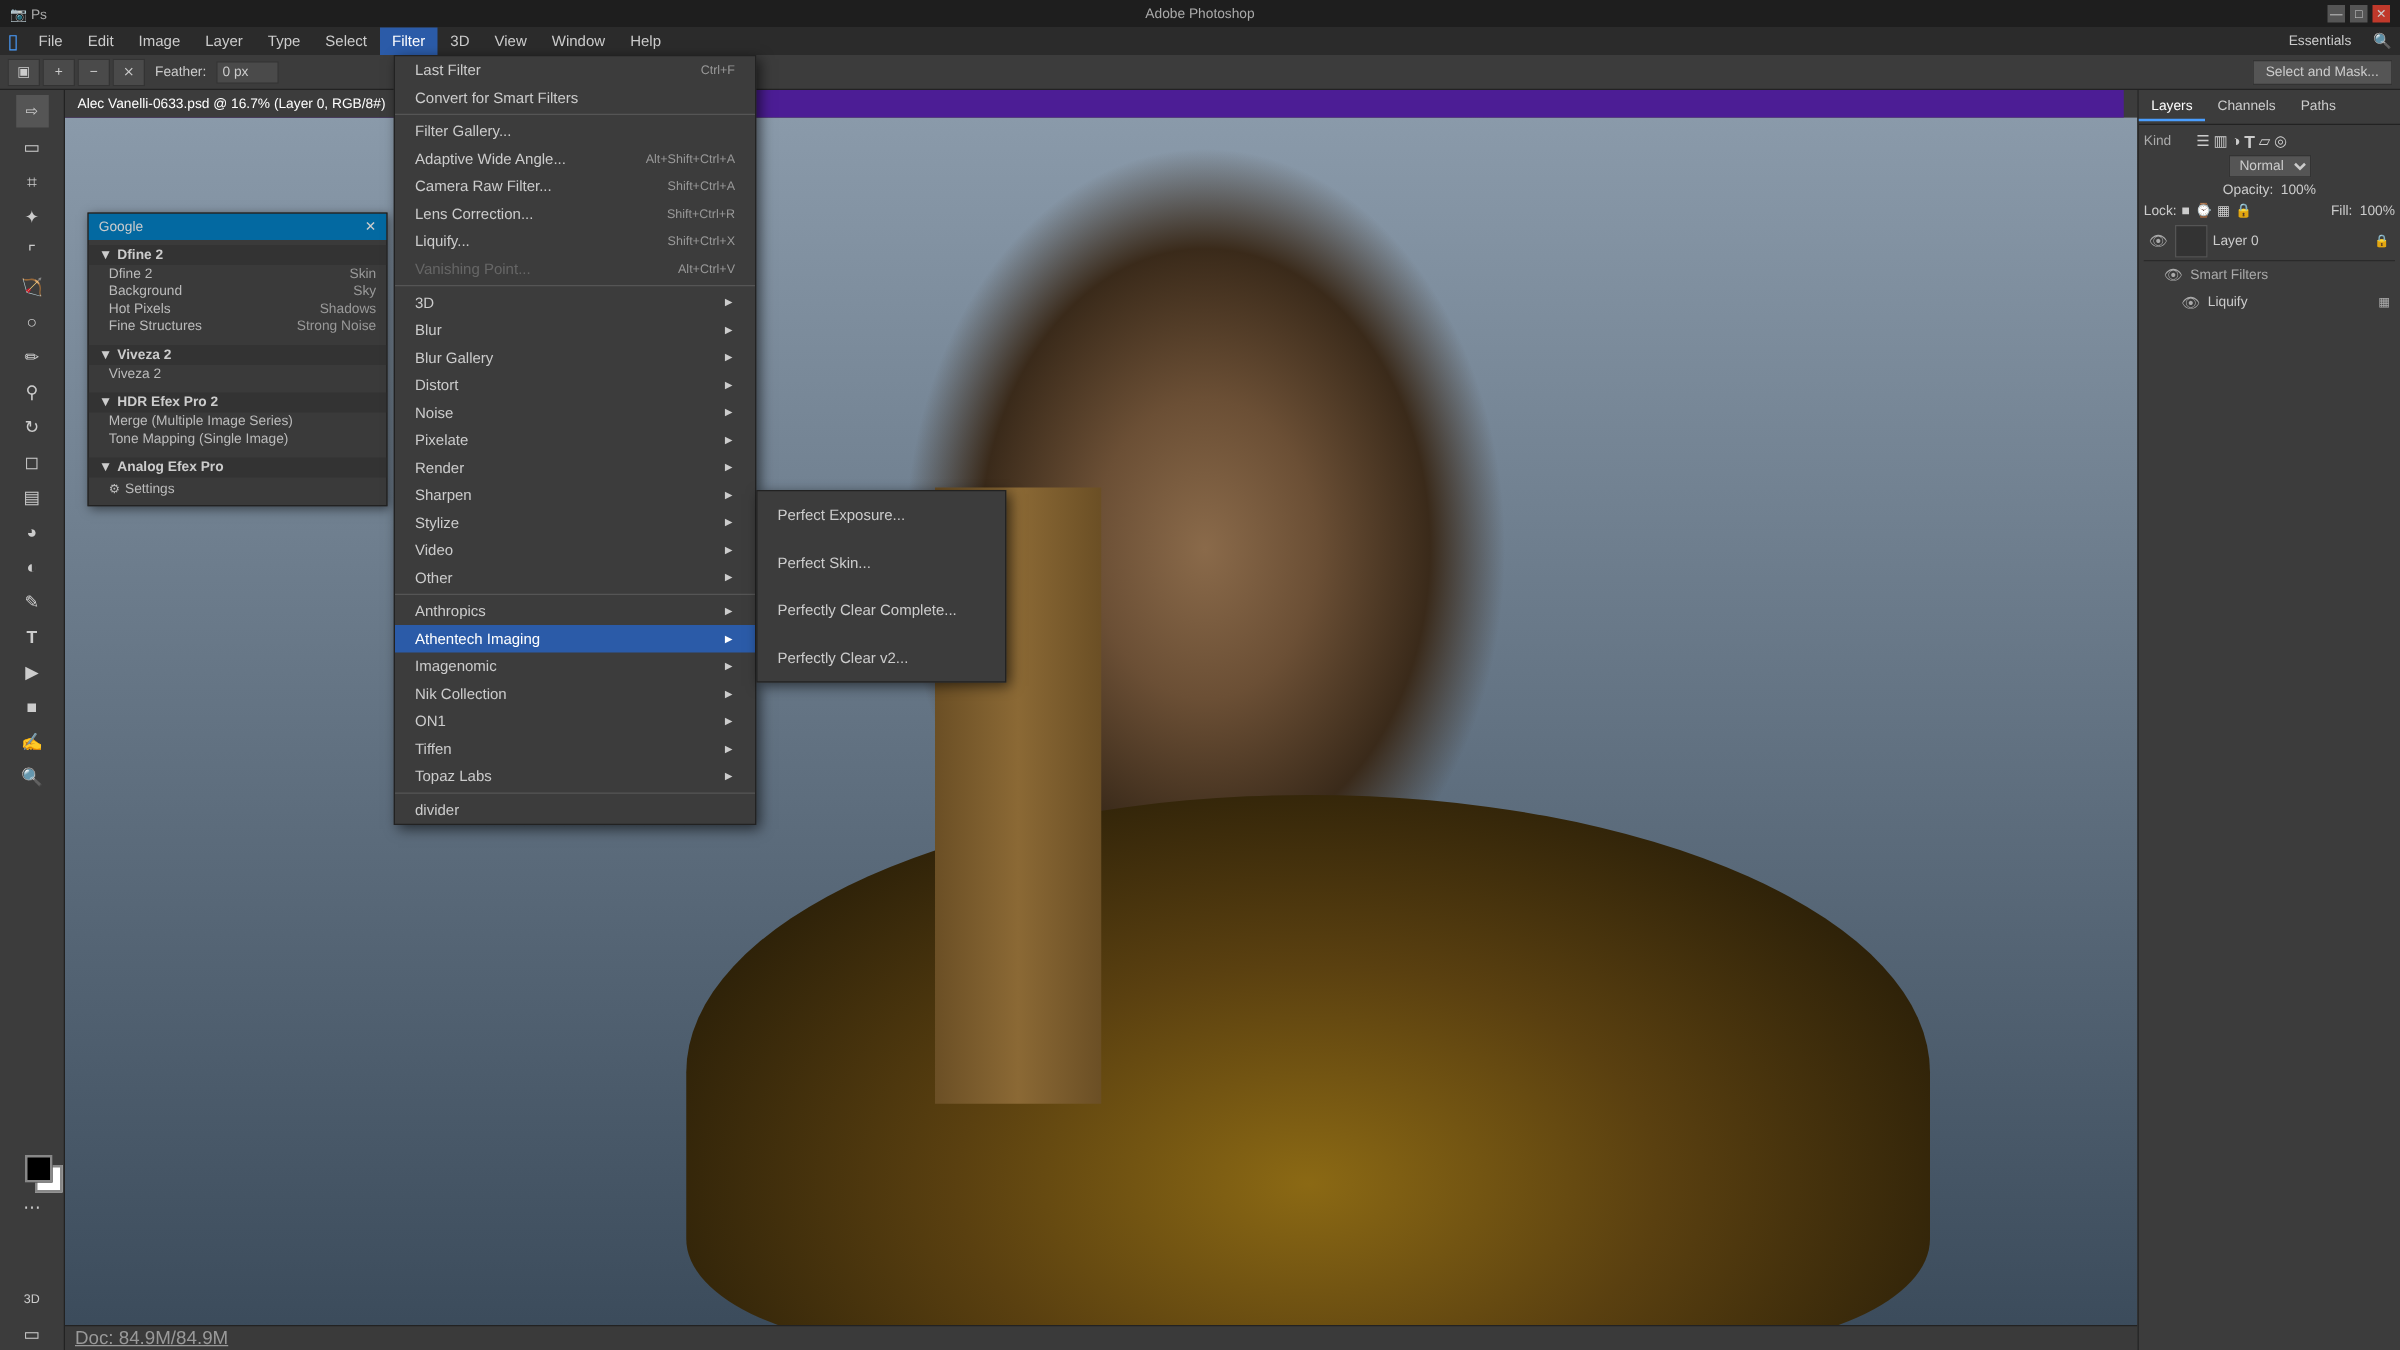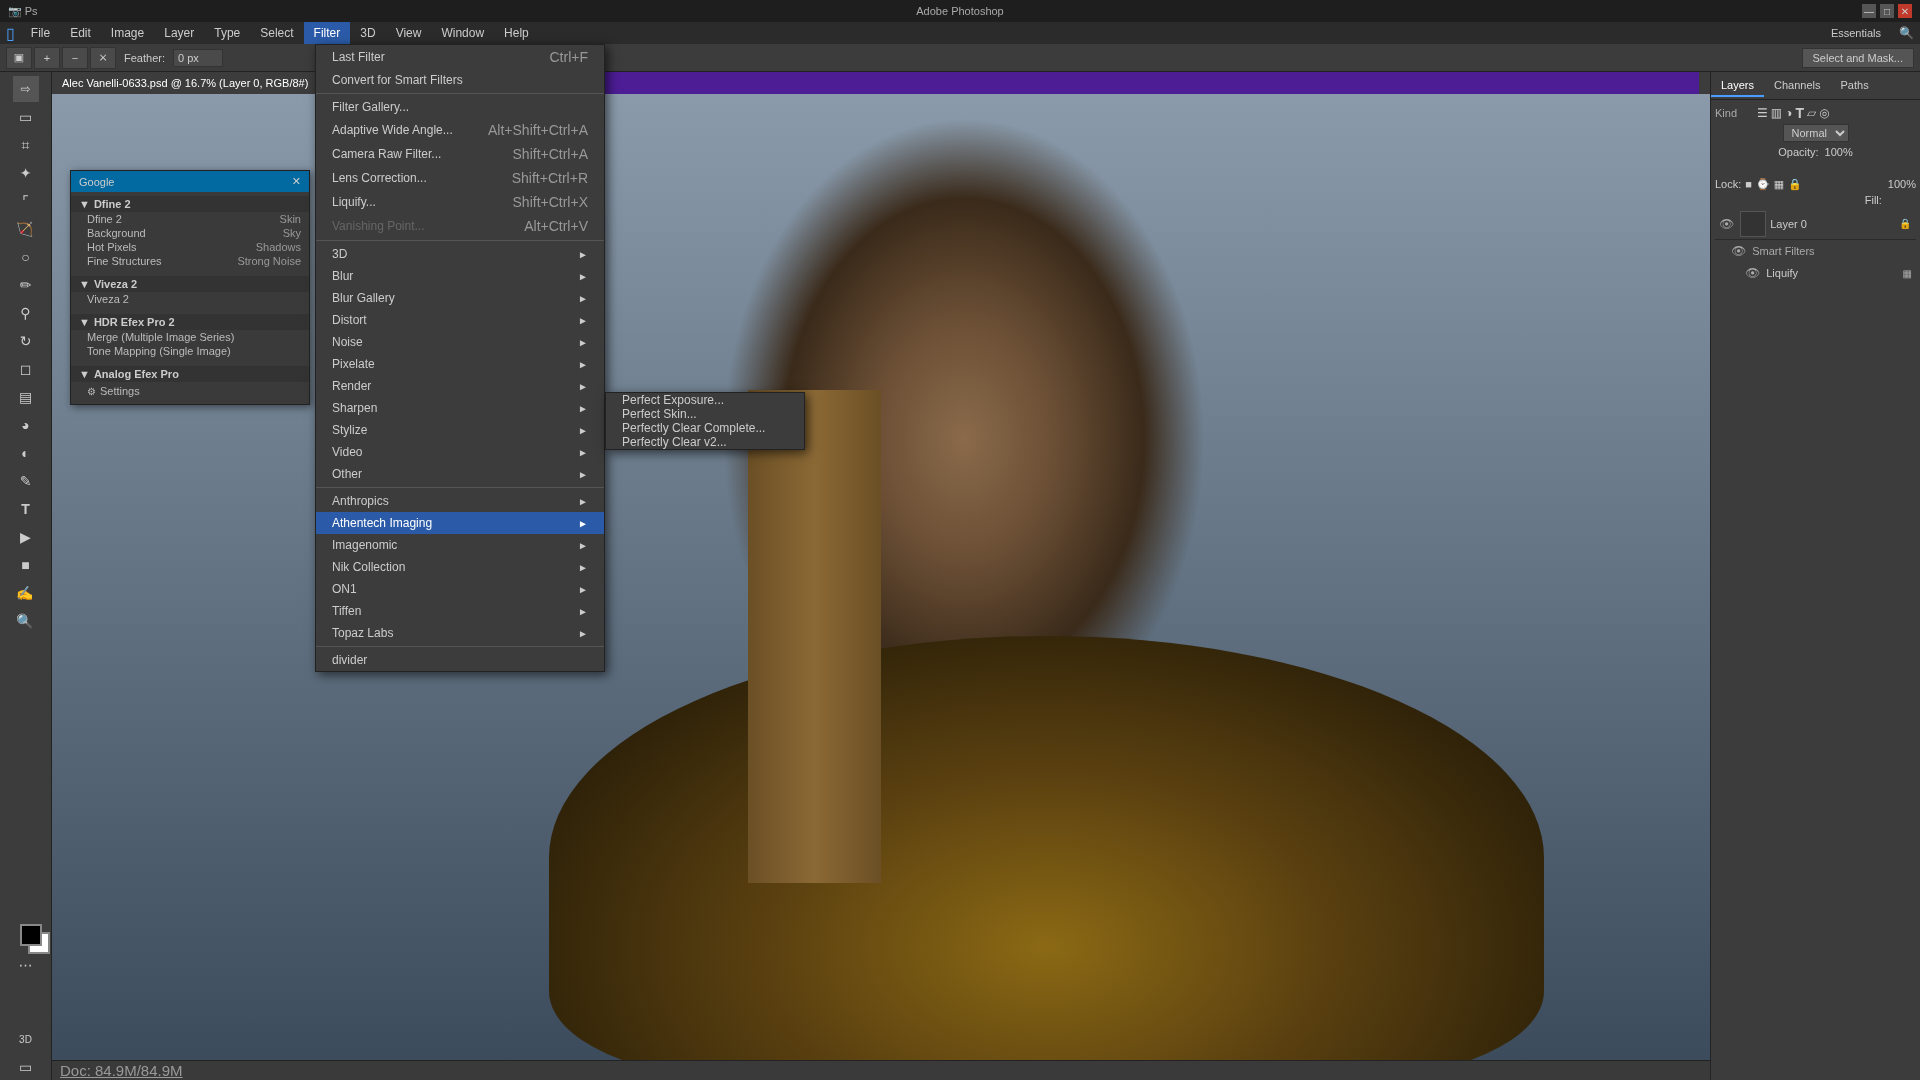--- a/index.html
+++ b/index.html
@@ -265,35 +265,35 @@
       padding: 4px 16px;
       font-size: 12px;
       color: #ccc;
       cursor: pointer;
       display: flex;
       justify-content: space-between;
       align-items: center;
     }
     .filter-menu-item.active { background: #2b5ba8; color: white; }
     .filter-menu-item.disabled { color: #666; cursor: default; }
-    .shortcut { color: #999; font-size: 14px; }
+    .shortcut { color: #999; font-size: 10px; }
     .arrow-right { font-size: 10px; }
 
     
     #athentech-submenu {
       position: absolute;
       top: 392px; left: 605px;
       width: 200px;
       background: #3c3c3c;
       border: 1px solid #222;
       box-shadow: 3px 3px 10px rgba(0,0,0,0.6);
       z-index: 201;
     }
     .submenu-item {
-      padding: 0 16px;
+      padding: 12px 16px;
       font-size: 12px;
       color: #ccc;
       cursor: pointer;
     }
 
     
     #tab-bar {
       position: absolute;
       top: 72px; left: 52px; right: 221px;
       height: 22px;
@@ -509,21 +509,21 @@
         <span style="margin-left:2px;">100%</span>
       </span>
     </div>
 
     <div class="lock-row">
       <span>Lock:</span>
       <span style="cursor:pointer;">■</span>
       <span style="cursor:pointer;">⌚</span>
       <span style="cursor:pointer;">▦</span>
       <span style="cursor:pointer;">🔒</span>
-      <span style="margin-left:auto;margin-top:32px;">Fill:</span>
+      <span style="margin-left:auto;">Fill:</span>
       <span style="margin-left:2px;">100%</span>
     </div>
 
     <div class="layer-item">
       <span class="eye-icon">👁</span>
       <div class="layer-thumb dark"></div>
       <span class="layer-name">Layer 0</span>
       <span class="layer-lock">🔒</span>
     </div>
 

